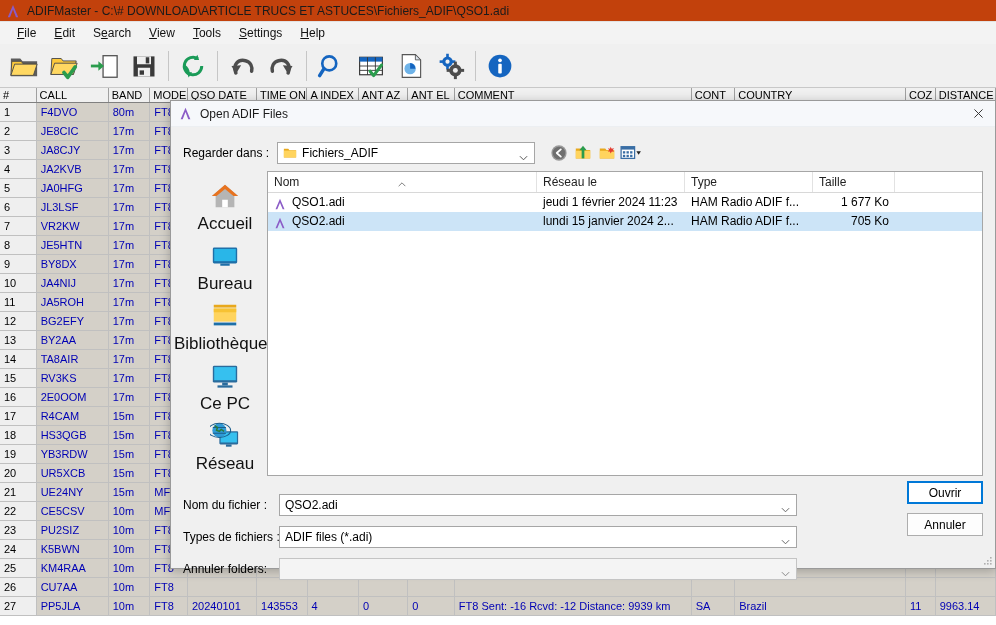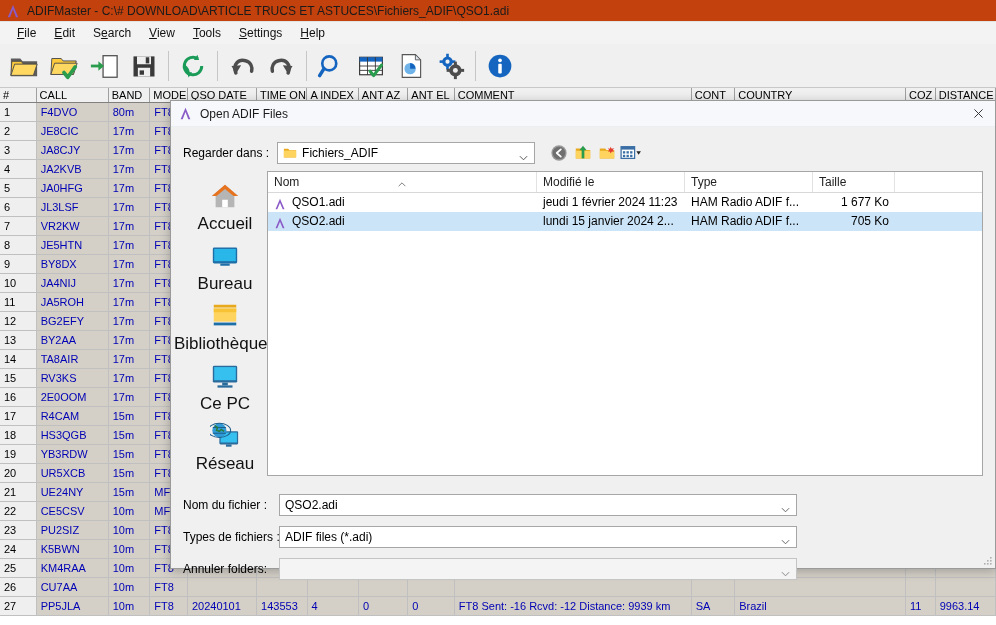--- a/index.html
+++ b/index.html
@@ -846,21 +846,21 @@
             </svg>
           </span>
           <span class="place-lbl">Réseau</span>
         </div>
       </div>
     <div class="filelist">
       <div class="fl-header" id="fl-header">
           <div class="flh-cell" style="width: 269px;">Nom<span class="sort-caret"><svg viewBox="0 0 10 6" width="9" height="5">
                 <path d="M1 5 L5 1 L9 5" stroke="#666" stroke-width="1" fill="none"></path>
               </svg></span></div>
-          <div class="flh-cell" style="width: 148px;">Modifié le</div>
+          <div class="flh-cell" style="width: 148px;">Réseau le</div>
           <div class="flh-cell" style="width: 128px;">Type</div>
           <div class="flh-cell" style="width: 82px;">Taille</div>
         </div>
       <div id="fl-body">
           <div class="fl-row">
             <div class="flr-cell name-cell" style="width: 269px;">
               <span class="file-ico"><svg viewBox="0 0 16 16" width="12" height="12">
                   <path d="M8 1 L14 15 L11.6 15 L8 6.4 L4.4 15 L2 15 Z" fill="#8b5cc7"></path>
                 </svg></span>
               <span>QSO1.adi</span>
@@ -913,20 +913,24 @@
         <span class="cb-text"></span>
         <span class="cb-arrow">
           <svg viewBox="0 0 10 6" width="9" height="6">
               <path d="M1 1 L5 5 L9 1" stroke="#888" stroke-width="1.1" fill="none"></path>
             </svg>
         </span>
       </div>
     </div>
   </div>
 
+  <div class="dlg-buttons">
+    <div class="dlg-btn default">Ouvrir</div>
+    <div class="dlg-btn">Annuler</div>
+  </div>
 
   <span class="resize-grip">
     <svg viewBox="0 0 12 12" width="12" height="12">
       <g fill="#b0b0b0">
           <rect x="9" y="3" width="1.6" height="1.6"></rect>
           <rect x="6" y="6" width="1.6" height="1.6"></rect>
           <rect x="9" y="6" width="1.6" height="1.6"></rect>
       <rect x="3" y="9" width="1.6" height="1.6"></rect>
           <rect x="6" y="9" width="1.6" height="1.6"></rect>
           <rect x="9" y="9" width="1.6" height="1.6"></rect>

